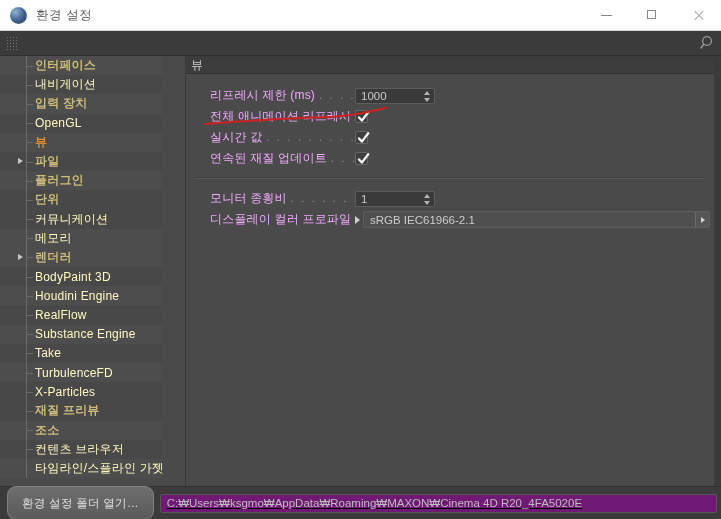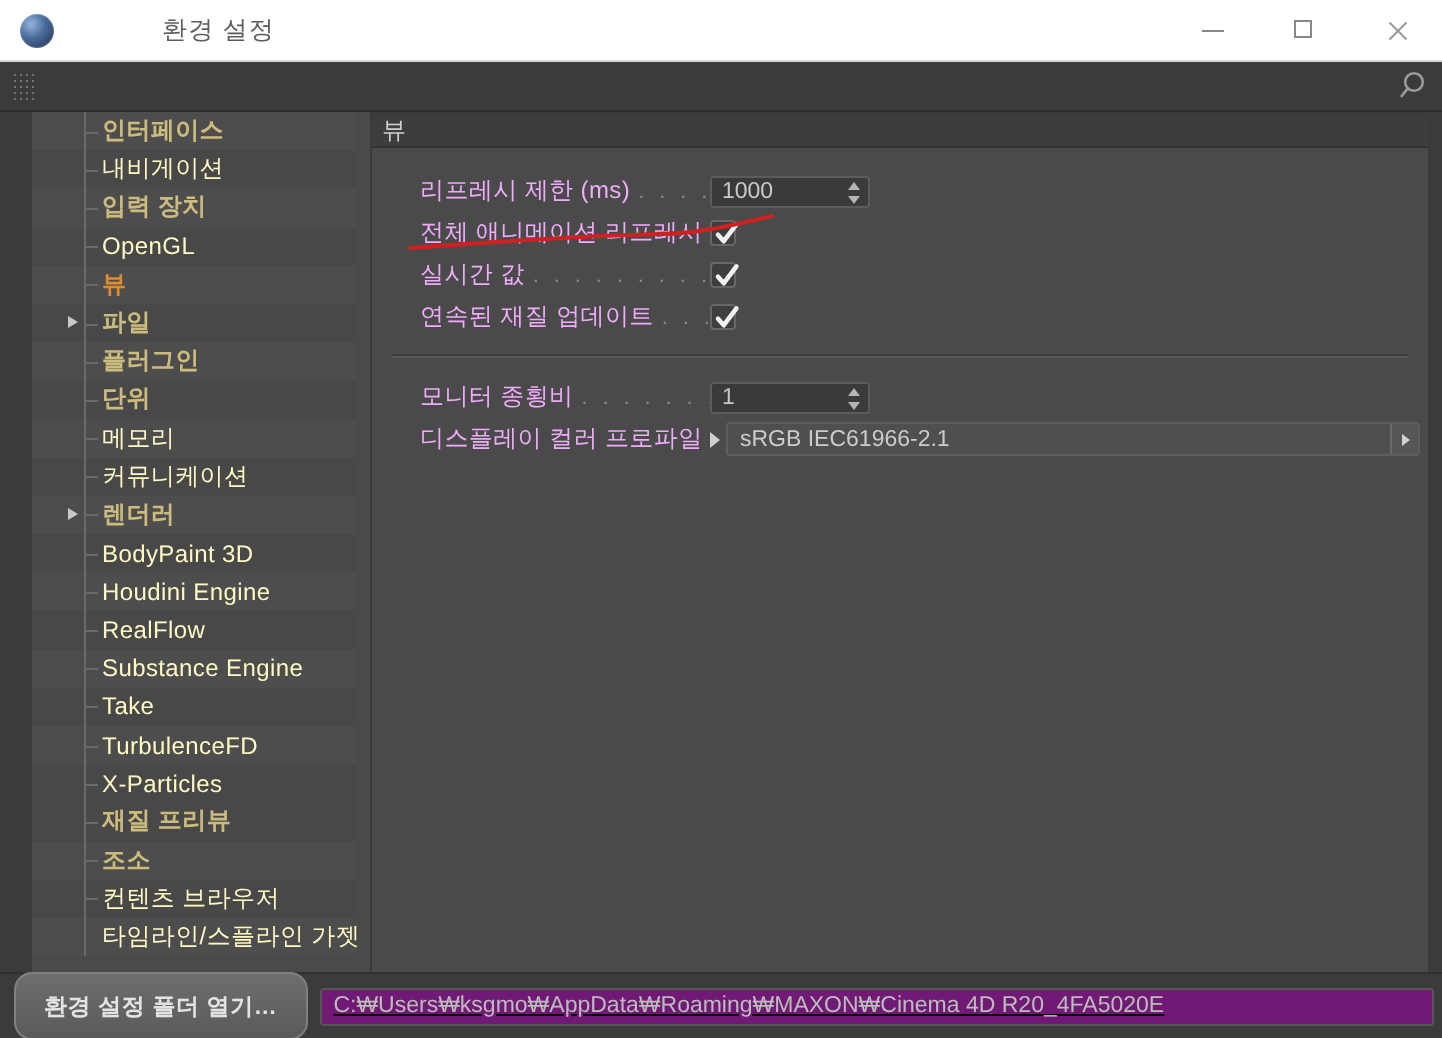--- a/index.html
+++ b/index.html
@@ -24,21 +24,20 @@
   .titlebar {
     position: absolute;
     left: 0; top: 0;
     width: 721px;
     height: 31px;
     background: #ffffff;
     border-bottom: 1px solid #d8d8d8;
     box-sizing: border-box;
     display: flex;
     align-items: center;
-    gap: 45px;
   }
   .title-icon {
     margin-left: 10px;
     width: 17px; height: 17px;
     border-radius: 50%;
     background: radial-gradient(circle at 33% 30%, #93b4d8 0%, #4a6d9e 42%, #1d2b46 100%);
     box-shadow: inset 0 0 1px rgba(255,255,255,.6);
     flex: 0 0 auto;
   }
   .title-text {
@@ -103,21 +102,21 @@
   .searchbtn {
     position: absolute;
     right: 4px; top: 3px;
     width: 20px; height: 19px;
   }
   .searchbtn svg { display: block; }
 
   
   .treepanel {
     position: absolute;
-    left: 16px; top: 56px;
+    left: 0; top: 56px;
     width: 201px;
     height: 431px;
     background: #4a4a4a;
     overflow: hidden;
   }
   .treelist {
     position: absolute;
     left: 0; top: 0;
     width: 162px;
   }
@@ -381,21 +380,20 @@
     background: linear-gradient(to bottom, #6e6e6e, #5a5a5a);
     border: 1px solid #808080;
     border-radius: 9px;
     color: #e3e3e3;
     font-size: 11.5px;
     letter-spacing: .3px;
     display: flex;
     align-items: center;
     white-space: nowrap;
     box-sizing: border-box;
-    font-weight: bold;
   }
   .pathfield {
     margin-left: 6px;
     flex: 1 1 auto;
     margin-right: 4px;
     height: 19px;
     background: #701a75;
     border: 1px solid #565656;
     border-radius: 2px;
     display: flex;
@@ -490,29 +488,29 @@
         <div class="trow odd">
           <div class="spine"></div>
           <div class="tick"></div>
           <div class="tlabel hl">플러그인</div>
         </div>
         <div class="trow even">
           <div class="spine"></div>
           <div class="tick"></div>
           <div class="tlabel hl">단위</div>
         </div>
+        <div class="trow even">
+          <div class="spine"></div>
+          <div class="tick"></div>
+          <div class="tlabel plain">커뮤니케이션</div>
+        </div>
         <div class="trow odd">
           <div class="spine"></div>
           <div class="tick"></div>
           <div class="tlabel plain">메모리</div>
-        </div>
-        <div class="trow even">
-          <div class="spine"></div>
-          <div class="tick"></div>
-          <div class="tlabel plain">커뮤니케이션</div>
         </div>
         <div class="trow odd">
           <div class="spine"></div>
           <div class="tick"></div>
           <div class="caret"></div>
           <div class="tlabel hl">렌더러</div>
         </div>
         <div class="trow even">
           <div class="spine"></div>
           <div class="tick"></div>

